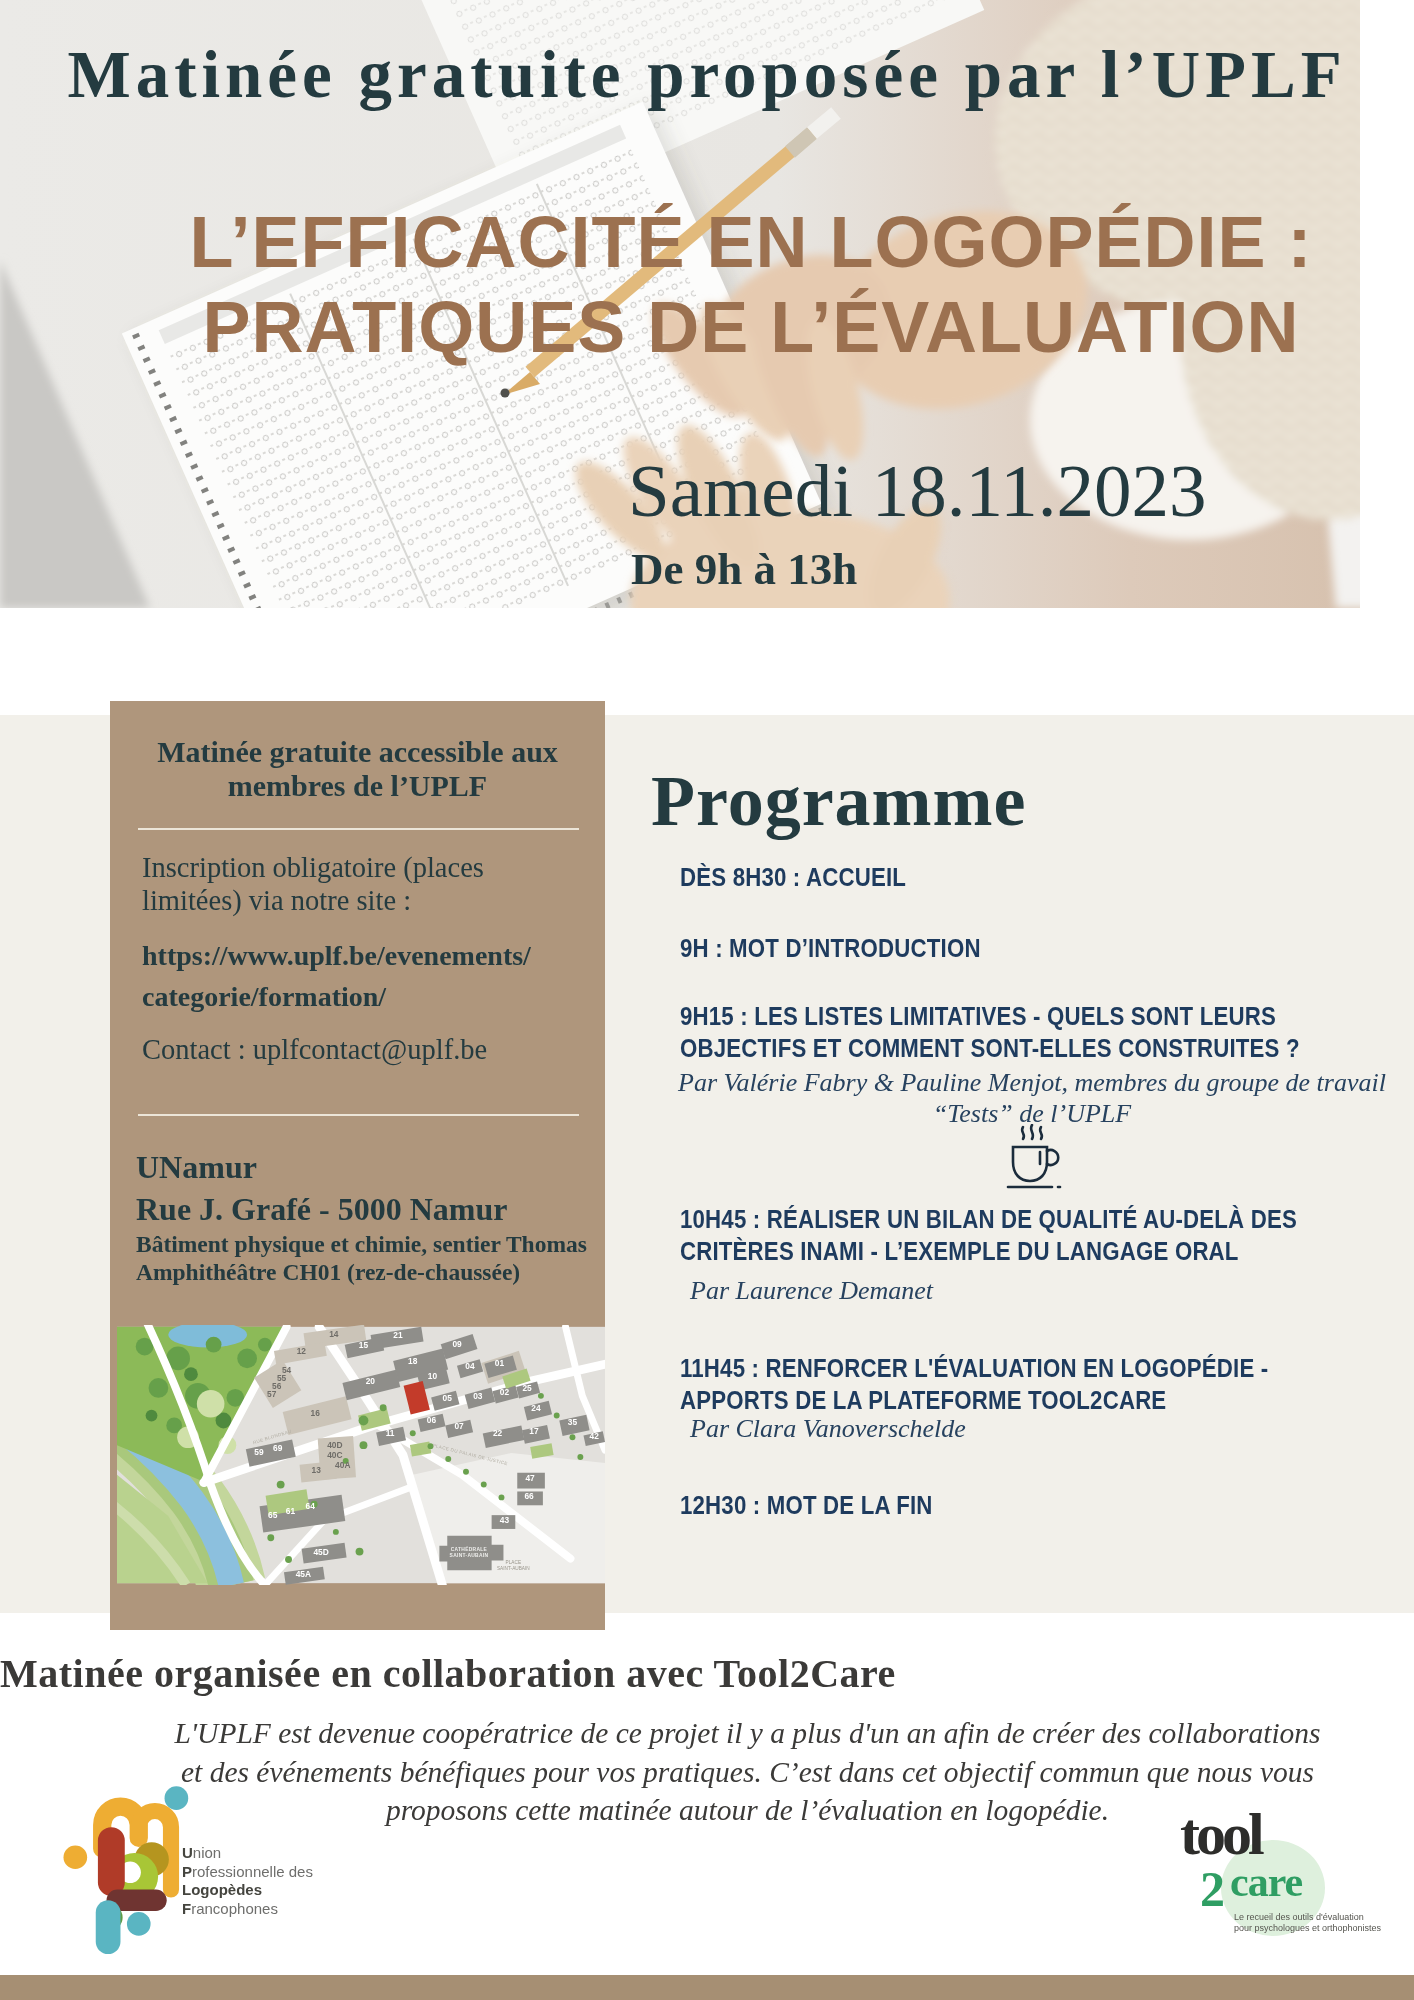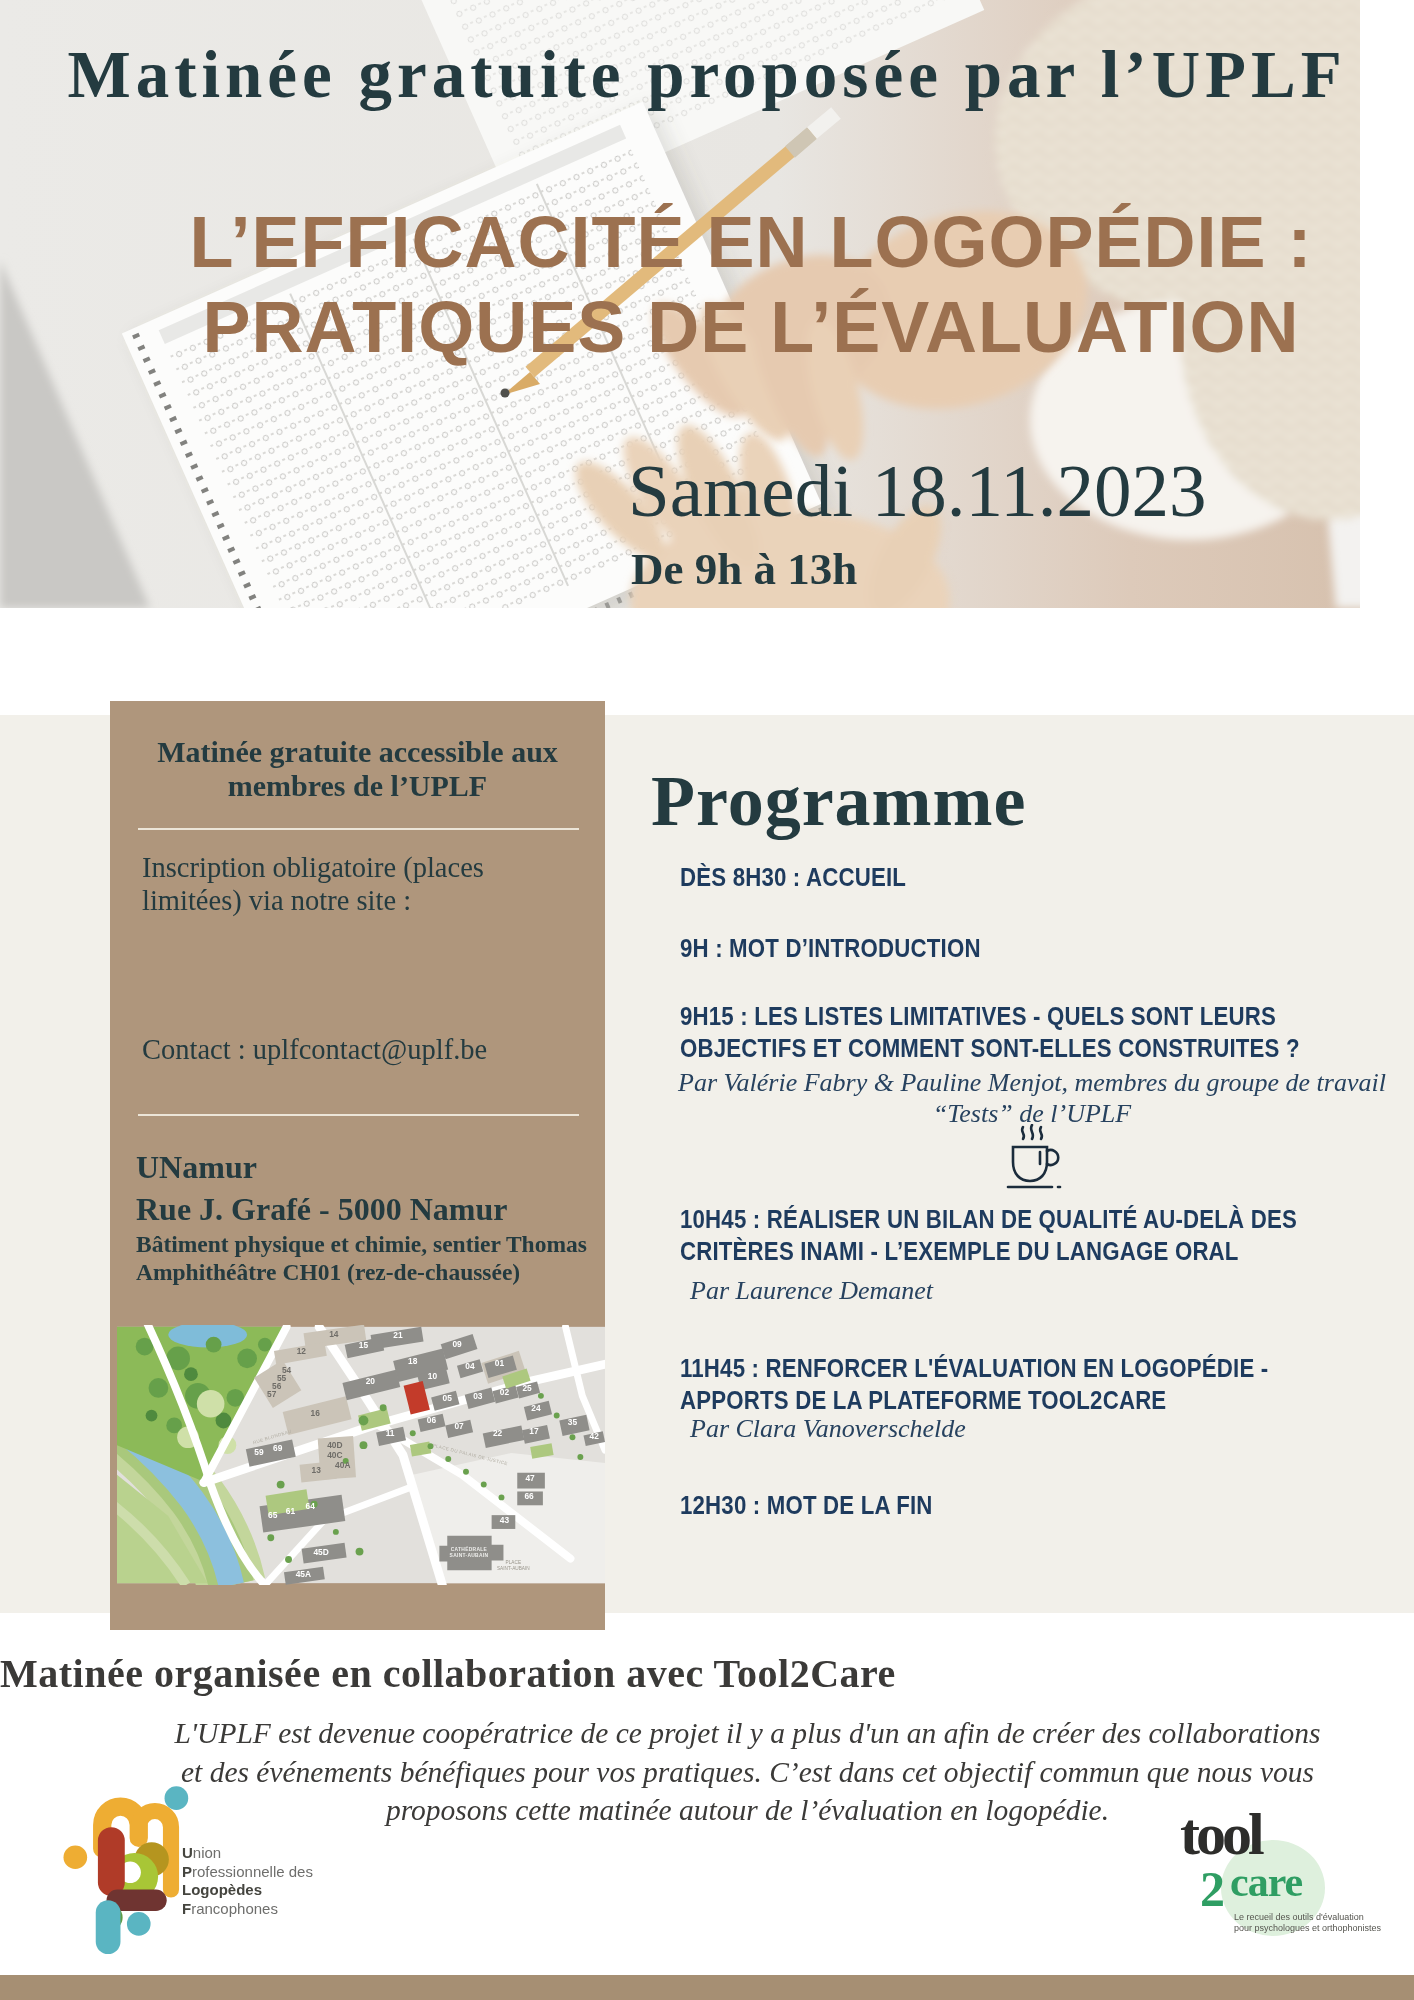--- a/index.html
+++ b/index.html
@@ -157,20 +157,21 @@
     <div class="hero-date">Samedi 18.11.2023</div>
     <div class="hero-time">De 9h à 13h</div>
   </div>
 
   <div class="cream"></div>
 
   <div class="side">
     <div class="side-title">Matinée gratuite accessible aux membres de l’UPLF</div>
     <div class="side-hr" style="top:127px"></div>
     <div class="side-insc">Inscription obligatoire (places limitées) via notre site :</div>
+    <div class="side-url">https://www.uplf.be/evenements/categorie/formation/</div>
     <div class="side-contact">Contact : uplfcontact@uplf.be</div>
     <div class="side-hr" style="top:413px"></div>
     <div class="venue">
       <div class="venue-name">UNamur</div>
       <div class="venue-addr">Rue J. Grafé - 5000 Namur</div>
       <div class="venue-b">Bâtiment physique et chimie, sentier Thomas</div>
       <div class="venue-b">Amphithéâtre CH01 (rez-de-chaussée)</div>
     </div>
 
     <div class="map-wrap">

